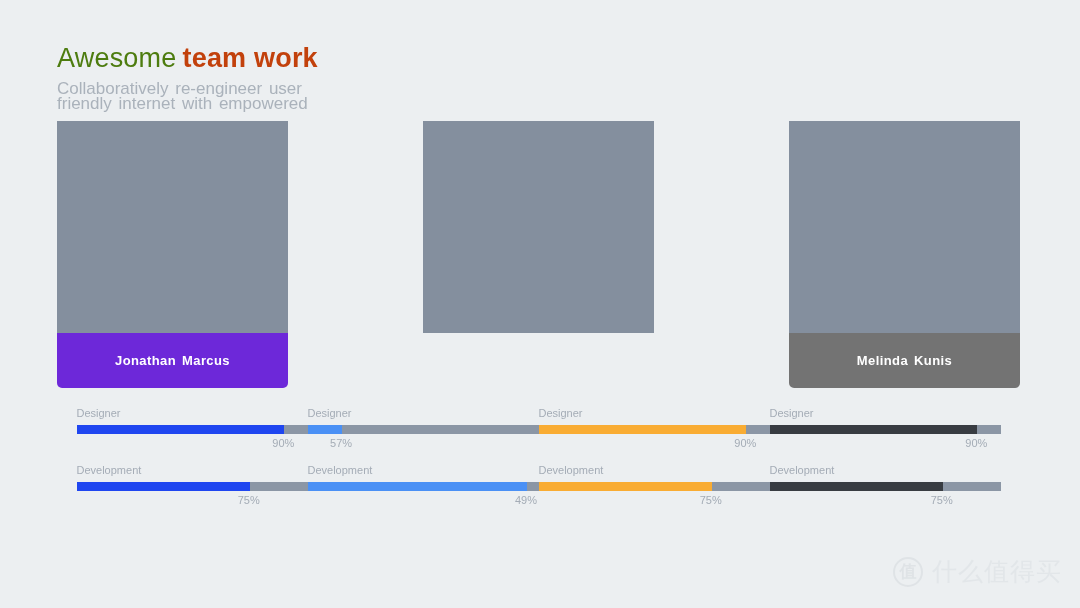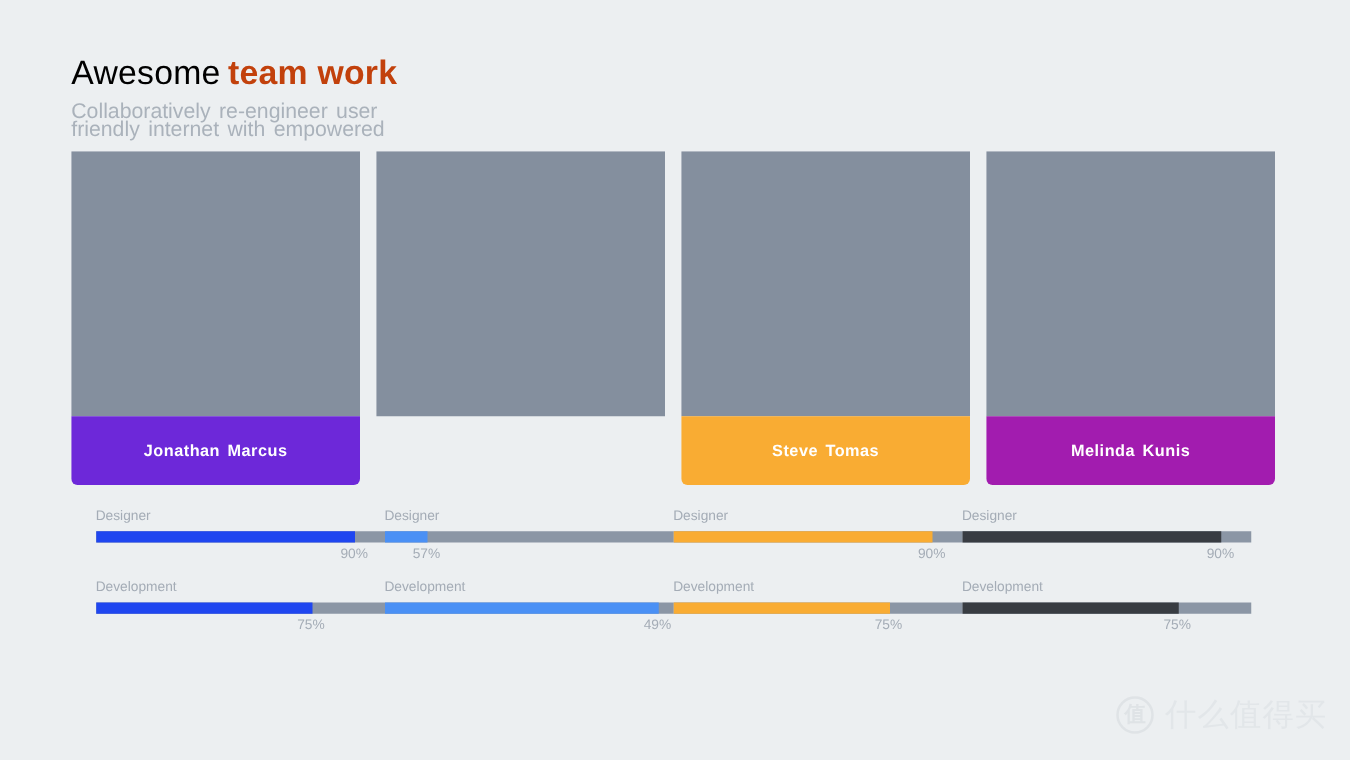--- a/index.html
+++ b/index.html
@@ -22,21 +22,21 @@
     top: 42px;
     width: 420px;
   }
   .title {
     font-size: 27px;
     line-height: 32px;
     letter-spacing: 0.2px;
     white-space: nowrap;
   }
   .title .t-light {
-    color: #000000;
+    color: #4d7c0f;
     font-weight: 400;
   }
   .title .t-accent {
     color: #c2410c;
     font-weight: 700;
     margin-left: 6px;
   }
   .subtitle {
     margin-top: 7px;
     font-size: 17px;
@@ -172,25 +172,21 @@
 <div class="cards">
     <div class="card">
       <div class="card-photo" style="background: rgb(132, 143, 158);"></div>
       <div class="card-name" style="background: #6d28d9;">Jonathan Marcus</div>
     </div>
     <div class="card">
       <div class="card-photo" style="background: rgb(132, 143, 158);"></div>
     </div>
     <div class="card">
       <div class="card-photo" style="background: rgb(132, 143, 158);"></div>
-      <div class="card-name" style="background: rgb(249, 172, 51);">Steve Tomas</div>
-    </div>
-    <div class="card">
-      <div class="card-photo" style="background: rgb(132, 143, 158);"></div>
-      <div class="card-name" style="background: #a21caf;">Melinda Kunis</div>
+      <div class="card-name" style="background: #737373;">Melinda Kunis</div>
     </div>
   </div>
 
 <div class="skills">
     <div class="skill-col">
       <div class="skill-label">Designer</div>
       <div class="bar-track" style="background: rgb(139, 150, 165);">
         <div class="bar-fill" style="width: 90%; background: rgb(31, 70, 240);"></div>
       </div>
       <div class="pct-row">

